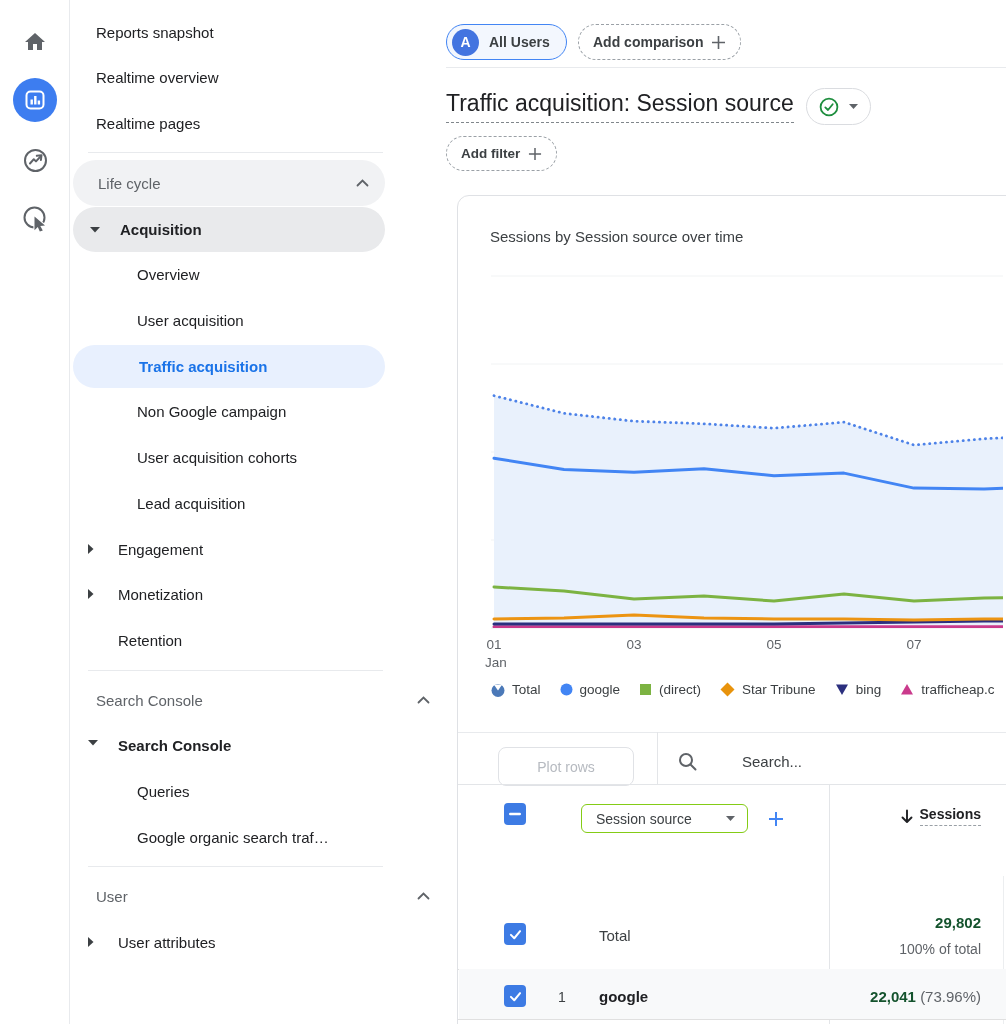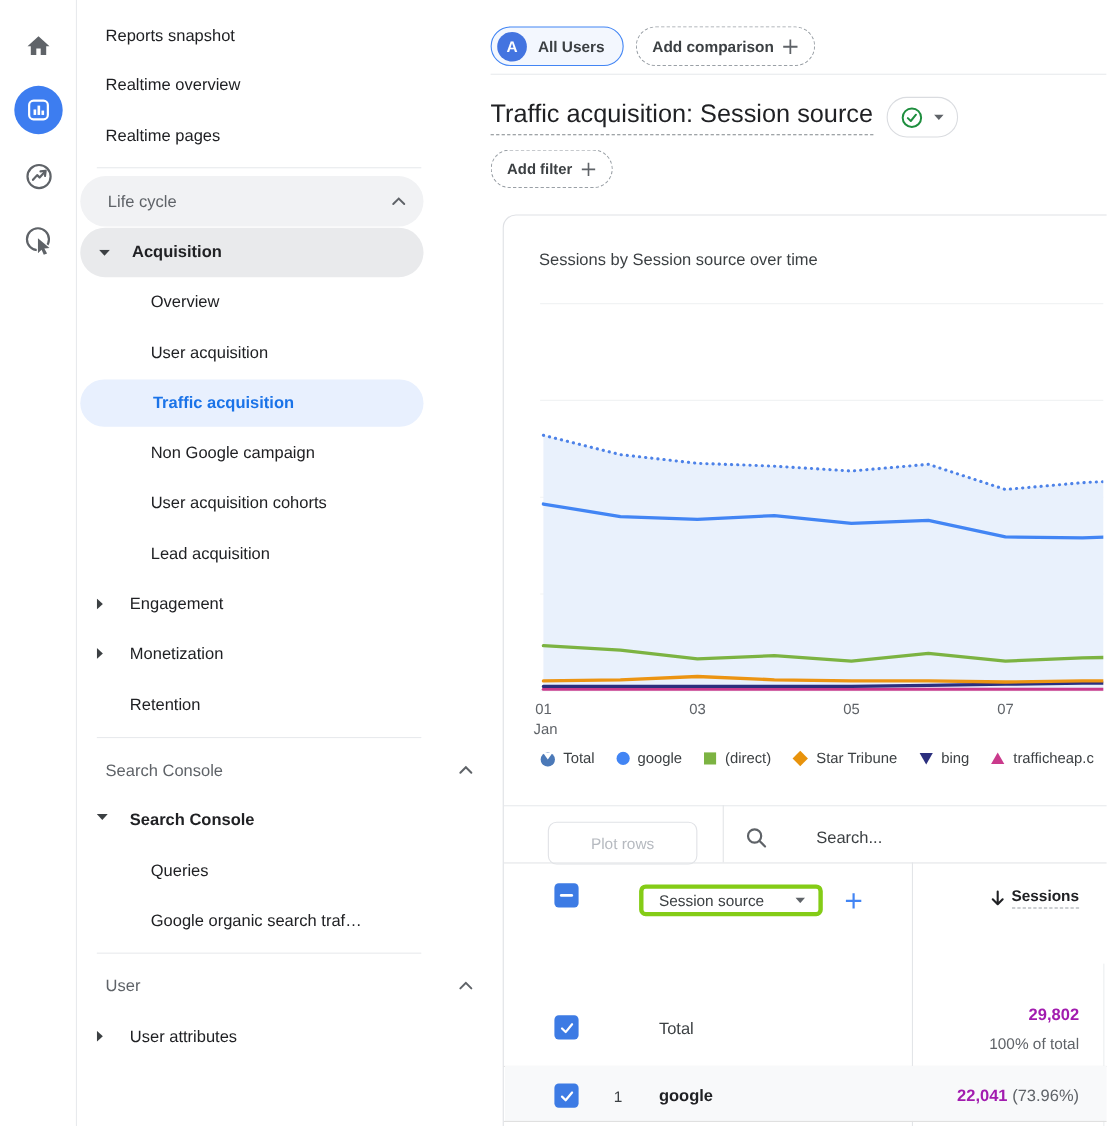--- a/index.html
+++ b/index.html
@@ -53,29 +53,29 @@
   #plot-rows-btn { position:absolute; left:40px; top:551px; width:136px; height:39px; border:1px solid #e0e2e6; border-radius:8px;
     color:#b6bac0; font-size:14px; display:flex; align-items:center; justify-content:center; background:#fff; cursor:default; }
   #toolbar-vdiv { position:absolute; left:199px; top:536px; height:52px; border-left:1px solid #e3e5e8; }
   #search-box { position:absolute; left:220px; top:548px; width:330px; height:34px; display:flex; align-items:center; gap:13px; }
   #search-input { border:none; outline:none; font-size:15px; color:#3c4043; width:260px; font-family:"Liberation Sans", sans-serif; background:transparent;margin-left:32px; }
   #search-input::placeholder { color:#3c4043; opacity:1; }
   #toolbar-bdiv { position:absolute; left:0; top:588px; width:560px; border-top:1px solid #e3e5e8; }
   #col-div { position:absolute; left:371px; top:588px; height:261px; border-left:1px solid #e3e5e8; }
   #col-div2 { position:absolute; left:545px; top:680px; height:169px; border-left:1px solid #eceef0; }
   .cbx { position:absolute; width:22px; height:22px; border-radius:4px; background:#3d7be4; display:flex; align-items:center; justify-content:center; cursor:pointer; }
-  #dim-select { position:absolute; left:123px; top:608px; width:167px; height:29px; border:4px solid #84cc16; border-radius:6px;
+  #dim-select { position:absolute; left:123px; top:608px; width:167px; height:29px; border:1px solid #84cc16; border-radius:6px;
     display:flex; align-items:center; justify-content:space-between; padding:0 12px 0 14px; font-size:14px; color:#3c4043; cursor:pointer; background:#fff; }
   #add-col { position:absolute; left:306px; top:611px; width:24px; height:24px; display:flex; align-items:center; justify-content:center; cursor:pointer; }
   #sessions-head { position:absolute; top:610px; left:371px; width:152px; display:flex; justify-content:flex-end; align-items:center; gap:6px; cursor:pointer; }
   #sessions-head .hd { font-size:14px; font-weight:bold; color:#202124; border-bottom:1px dashed #9aa0a6; padding-bottom:3px; }
   .row-border { position:absolute; left:0; width:560px; border-top:1px solid #e0e0e0; }
   #row-google-bg { position:absolute; left:1px; top:773px; width:558px; height:50px; background:#f8f9fa; }
   .cell-txt { position:absolute; font-size:15px; color:#3c4043; }
-  .num-main { font-weight:bold; color:#a21caf; }
+  .num-main { font-weight:bold; color:#14532d; }
   .num-sub { color:#5f6368; font-weight:normal; }
   .right-col { position:absolute; left:371px; width:152px; text-align:right; }
   svg { display:block; }
 </style>
 </head>
 <body>
 
 <div id="stage">
 
   <div id="rail" class="abs">

